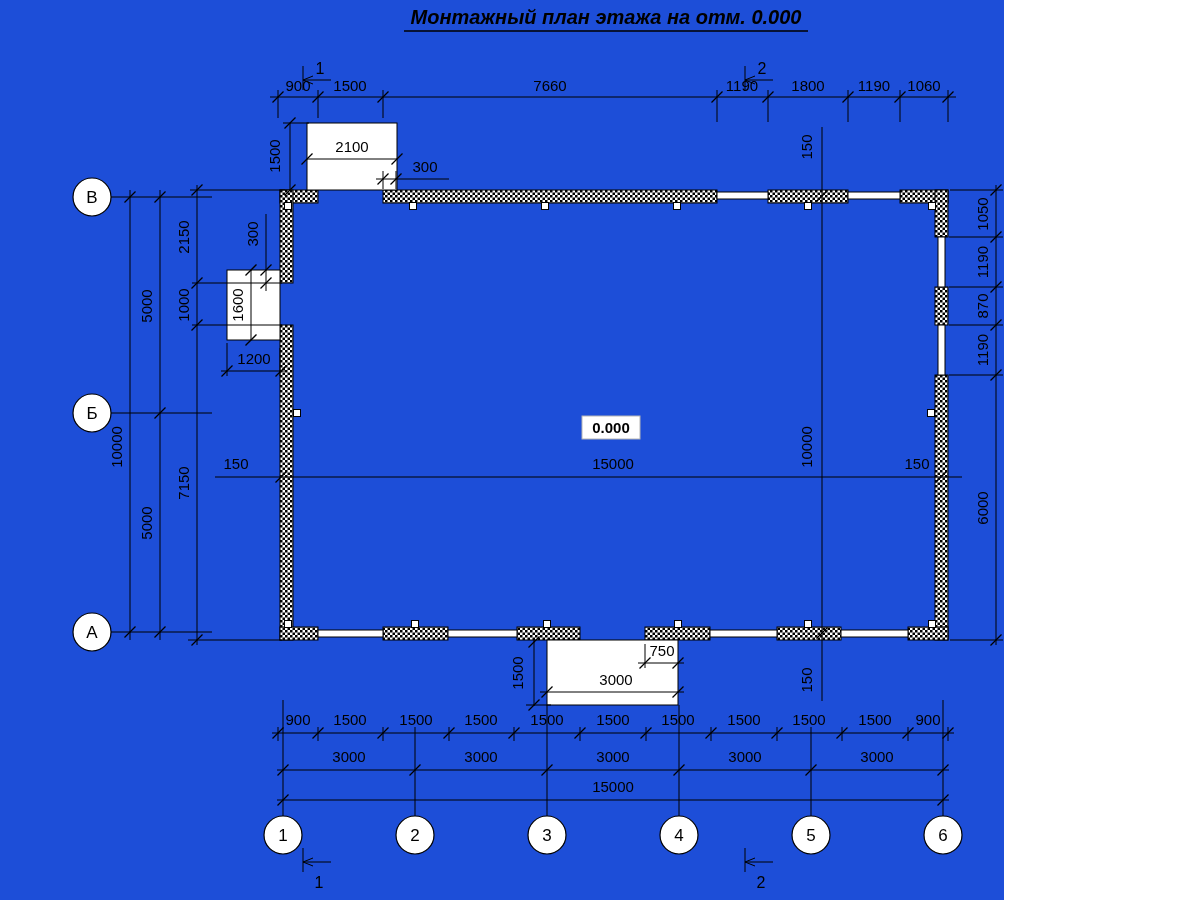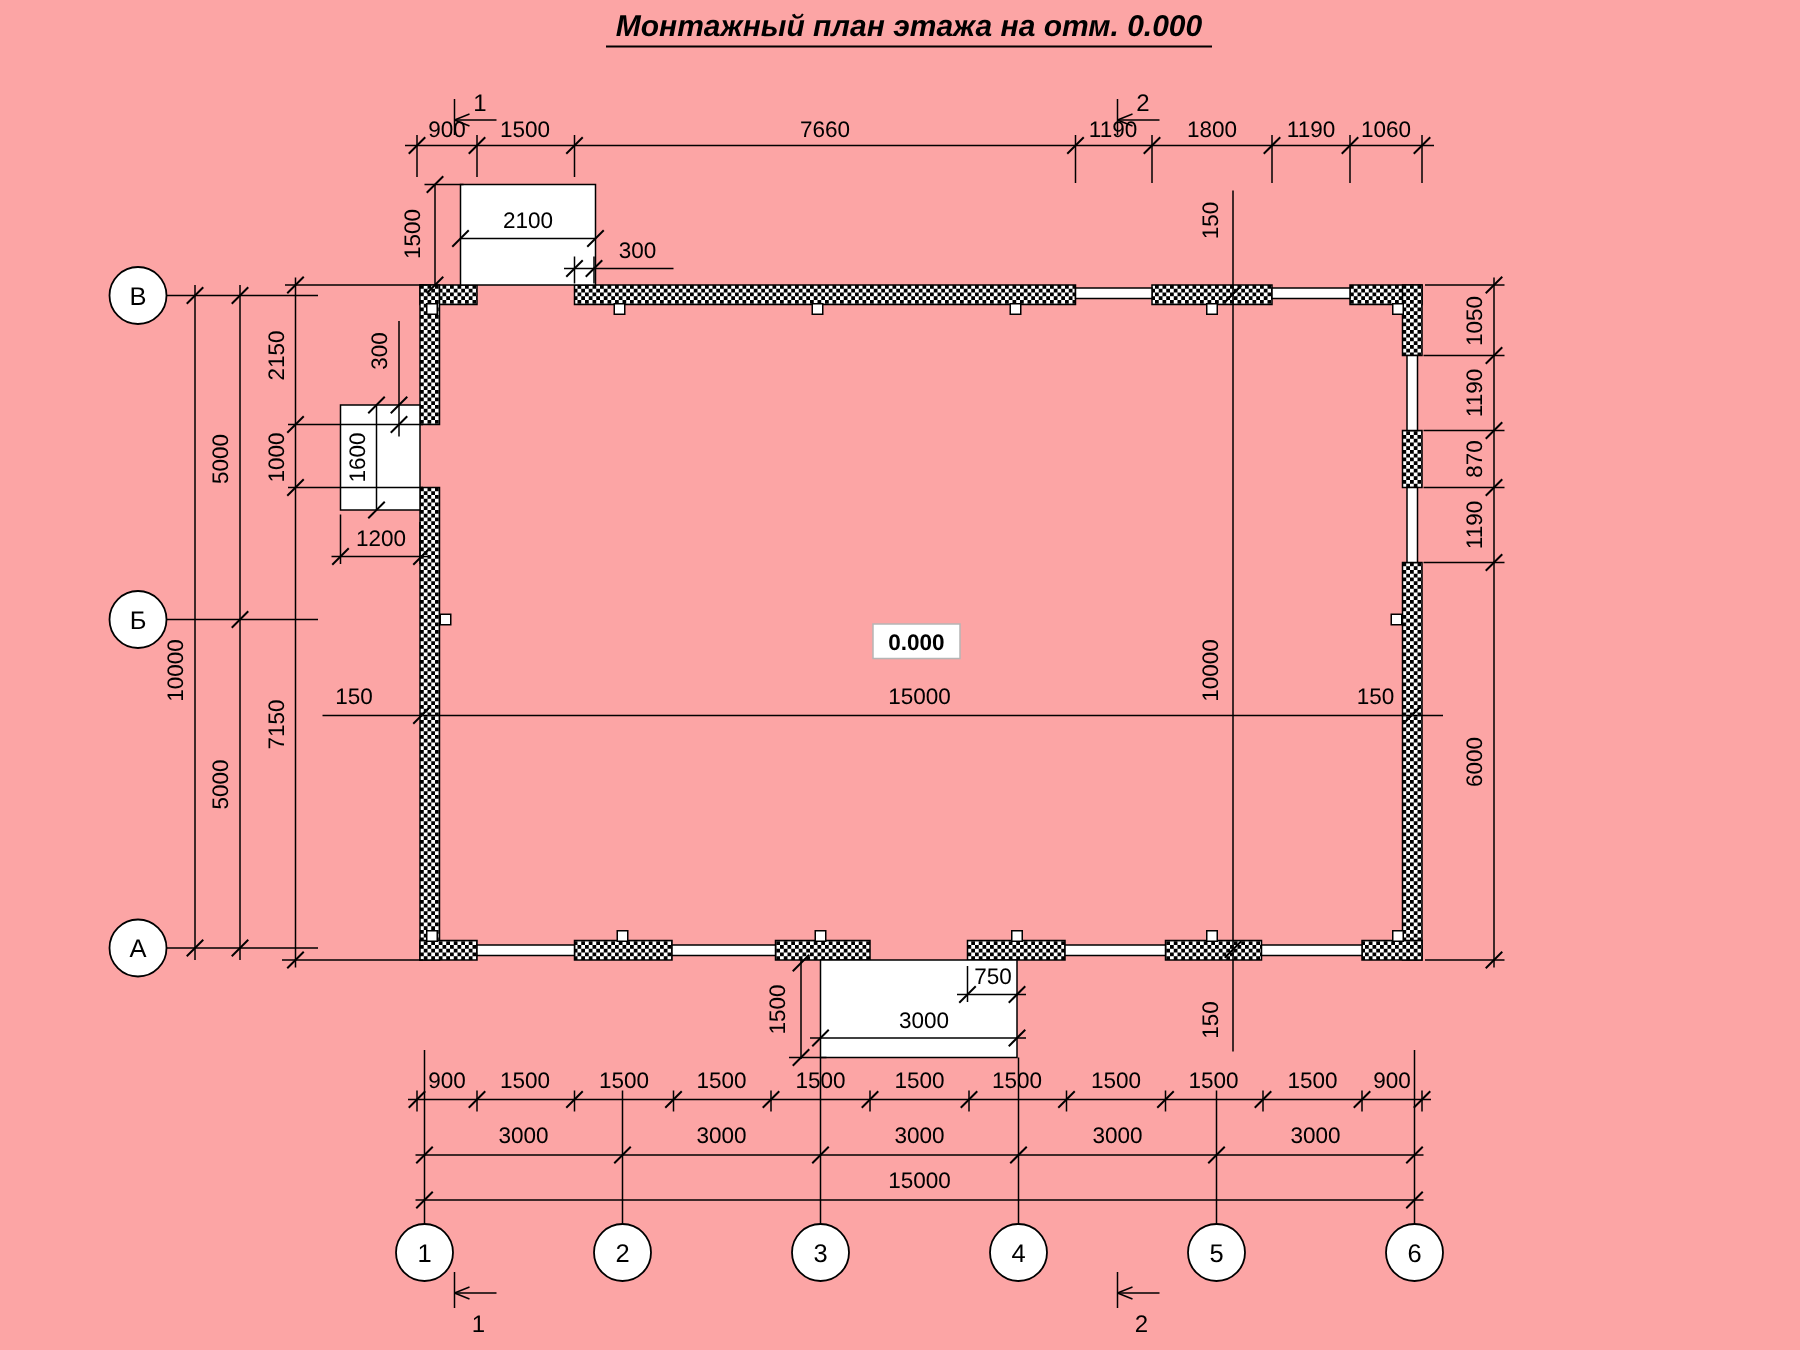--- a/index.html
+++ b/index.html
@@ -1,16 +1,16 @@
 <!DOCTYPE html>
 <html><head>
 <meta charset="utf-8">
 <style>
   html,body{margin:0;padding:0;background:#fff;}
-  .sheet{position:relative;width:1200px;height:900px;background:#fca5a5;overflow:hidden;}
+  .sheet{position:relative;width:1004px;height:900px;background:#1d4ed8;overflow:hidden;}
   svg{position:absolute;left:0;top:0;}
   svg text{font-family:"Liberation Sans",sans-serif;font-size:15px;fill:#000;}
   .ttl{font-size:20px;font-weight:bold;font-style:italic;}
   .ax{font-size:17px;}
   .sec{font-size:16px;}
   .elev{font-size:15px;font-weight:bold;}
   .ln{stroke:#000;stroke-width:1;fill:none;}
   .ul{stroke:#000;stroke-width:1.4;}
   .wall{fill:url(#hatch);stroke:#000;stroke-width:1;}
   .win{fill:#fff;stroke:#000;stroke-width:1;}

